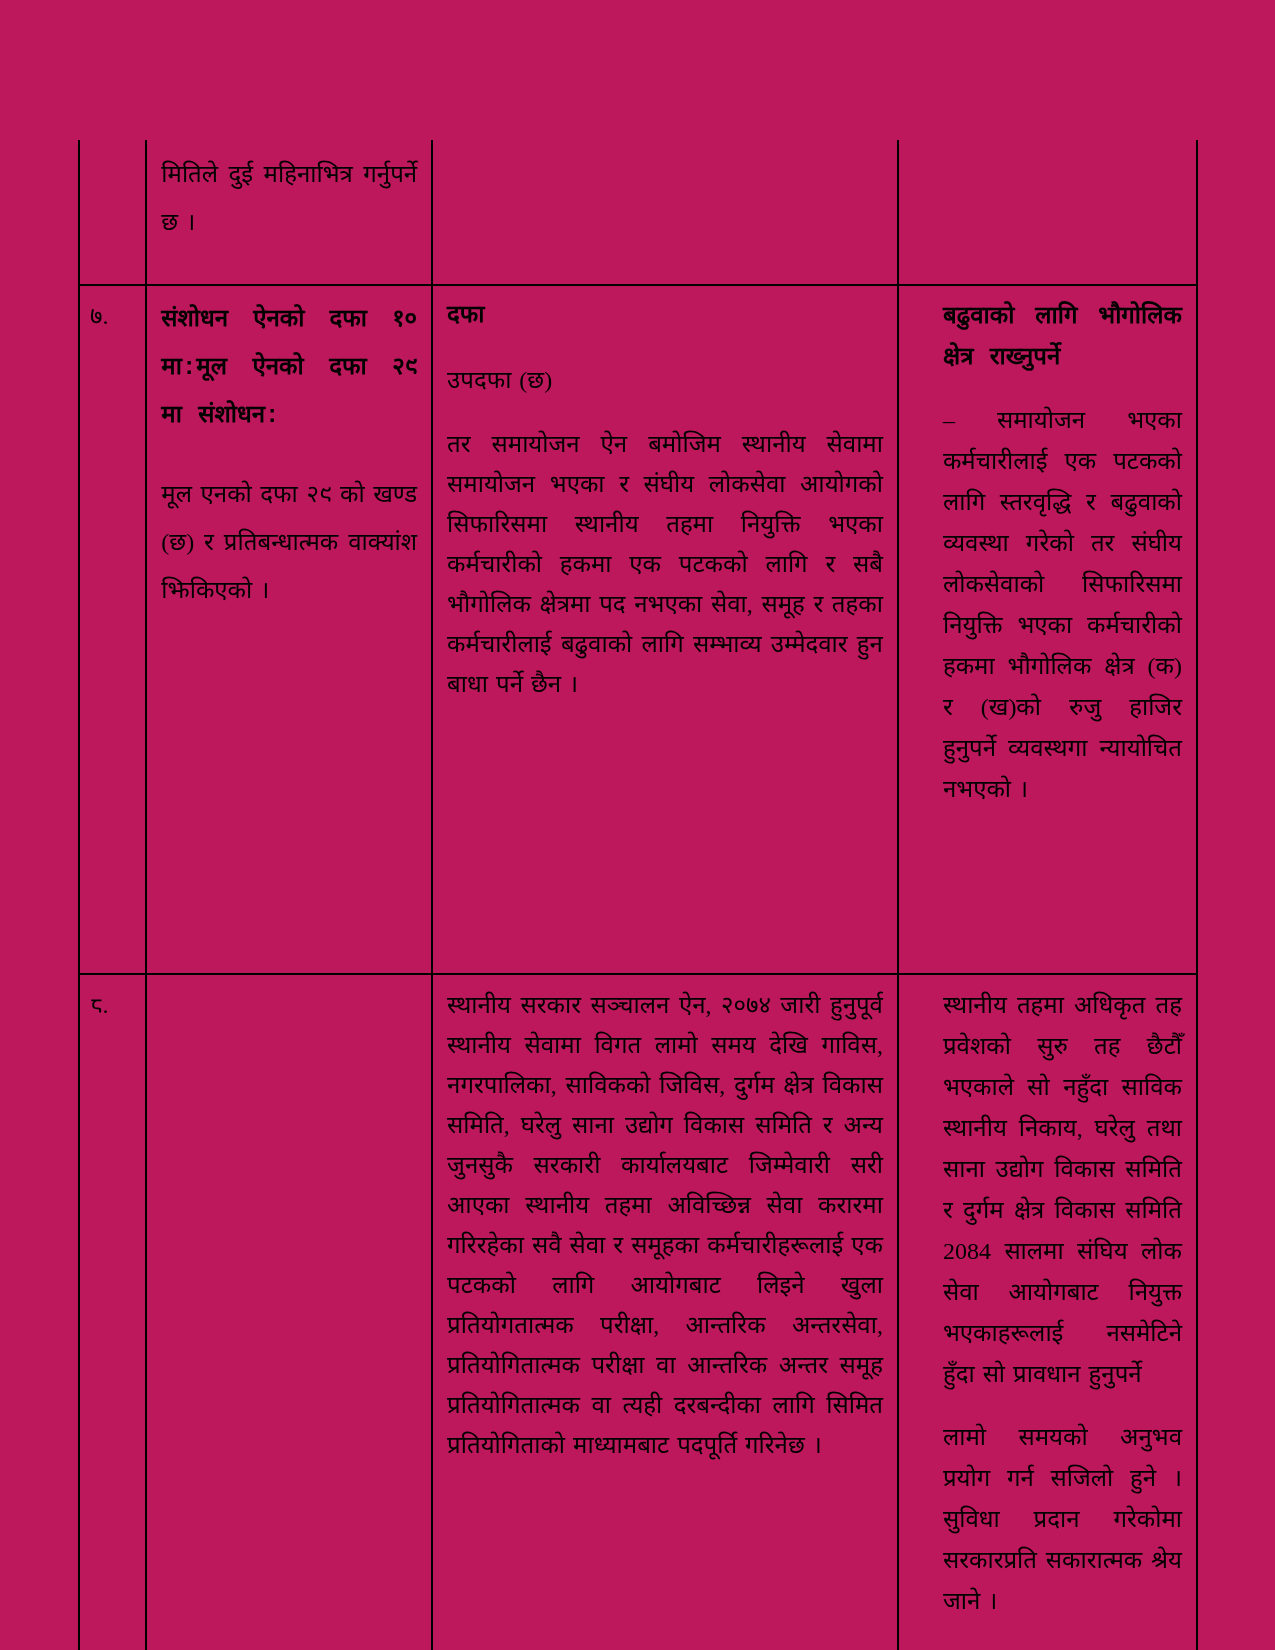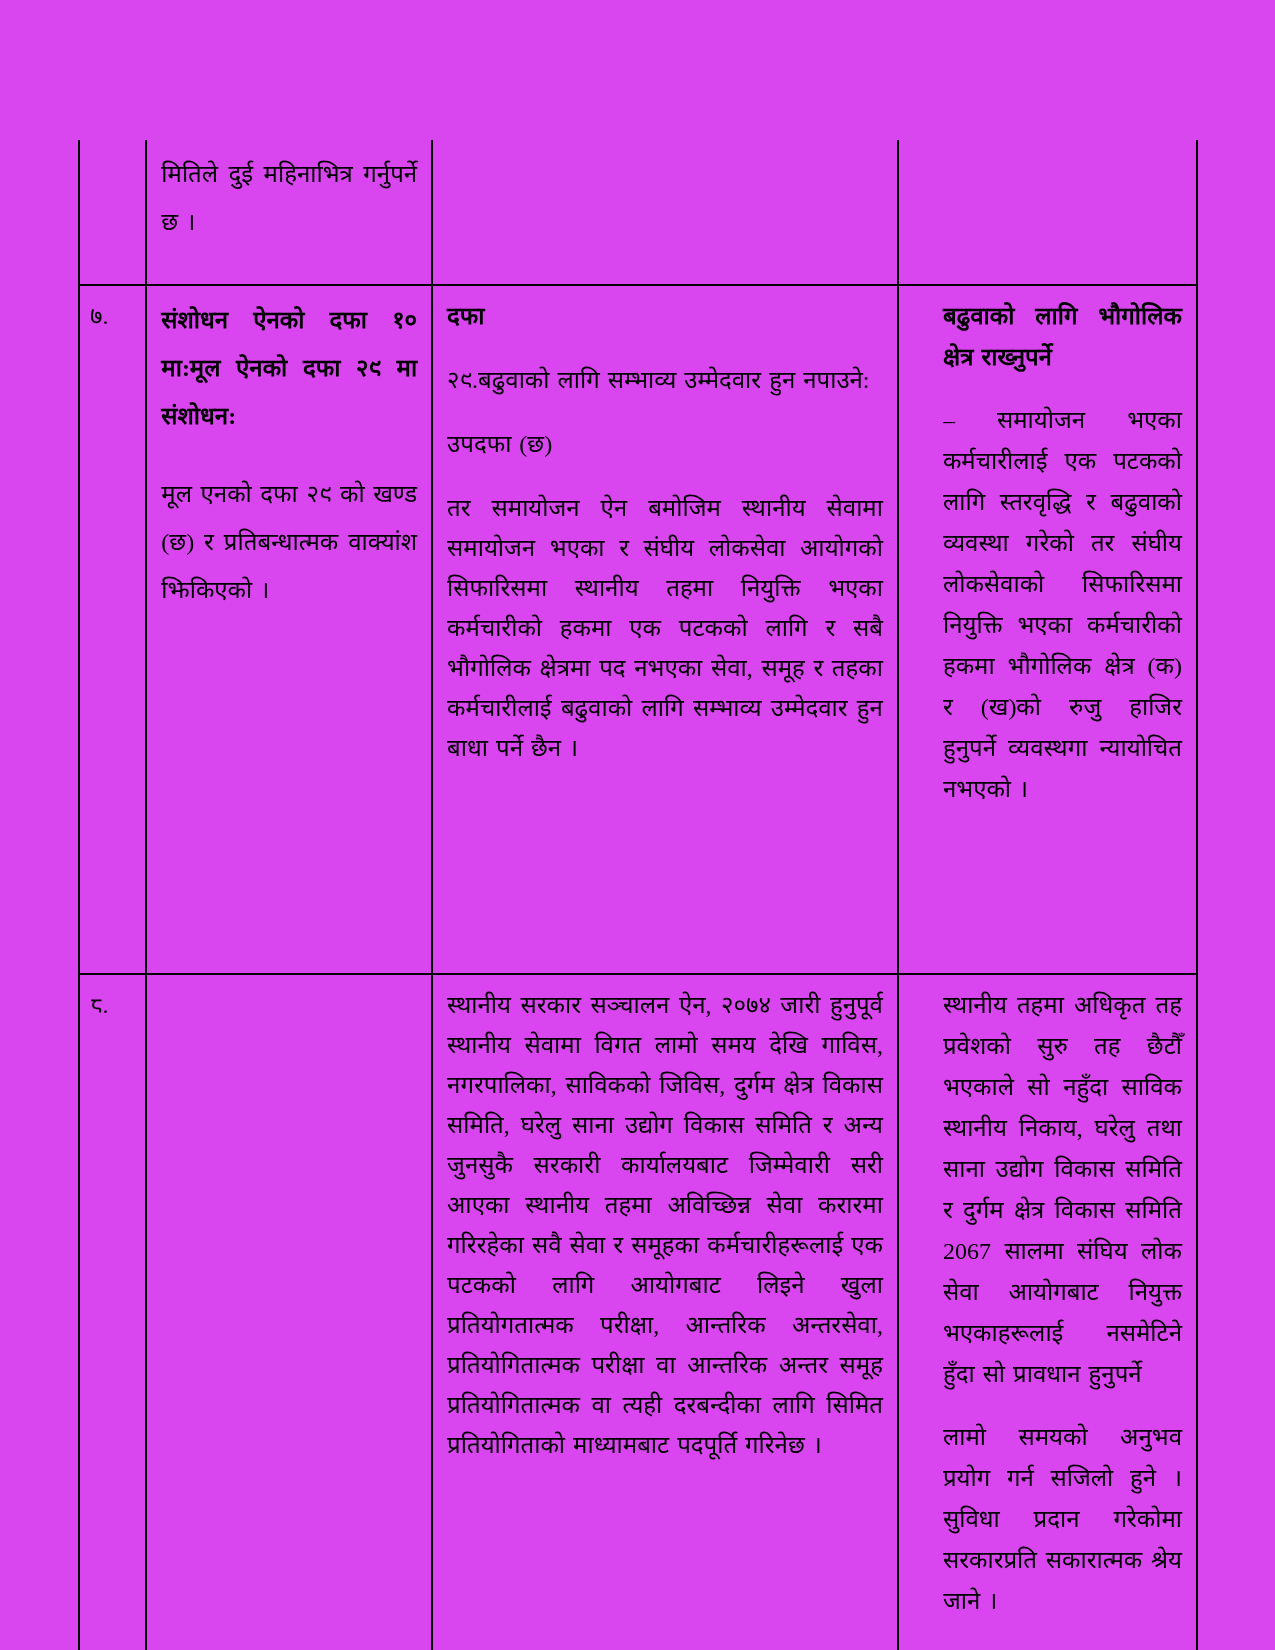--- a/index.html
+++ b/index.html
@@ -4,21 +4,21 @@
 <style>
   html, body {
     margin: 0;
     padding: 0;
     background: #ffffff;
   }
   .page {
     position: relative;
     width: 1275px;
     height: 1650px;
-    background: #d946ef;
+    background: #be185d;
     font-family: "Liberation Serif", "DejaVu Sans", serif;
     color: #000000;
     overflow: hidden;
   }
   .tbl {
     position: absolute;
     left: 78px;
     top: 140px;
     width: 1120px;
   }
@@ -51,21 +51,21 @@
 
   .para {
     margin: 0 0 24px 0;
     font-size: 24px;
     line-height: 40px;
     text-align: justify;
     word-spacing: 2px;
   }
   .c-amd .para { line-height: 48px; margin-bottom: 30px; }
   .c-rem .para { line-height: 41px; margin-bottom: 22px; }
-  .para.bold { font-weight: 700; }
+  .para.bold { font-weight: 700; font-family: Liberation Mono, monospace; }
   .para.gap-top { }
   .sn-text {
     font-size: 24px;
     line-height: 40px;
     text-align: left;
   }
 </style>
 </head>
 <body>
 
@@ -86,38 +86,37 @@
     <div class="row r-7">
       <div class="cell first c-sn">
         <div class="sn-text">७.</div>
       </div>
       <div class="cell c-amd">
         <p class="para bold">संशोधन ऐनको दफा १० मा:मूल ऐनको दफा २९ मा संशोधन:</p>
         <p class="para">मूल एनको दफा २९ को खण्ड (छ) र प्रतिबन्धात्मक वाक्यांश झिकिएको ।</p>
       </div>
       <div class="cell c-sec">
         <p class="para bold">दफा</p>
-        <p class="para">२९.बढुवाको लागि सम्भाव्य उम्मेदवार हुन नपाउने:</p>
         <p class="para">उपदफा (छ)</p>
         <p class="para gap-top">तर समायोजन ऐन बमोजिम स्थानीय सेवामा समायोजन भएका र संघीय लोकसेवा आयोगको सिफारिसमा स्थानीय तहमा नियुक्ति भएका कर्मचारीको हकमा एक पटकको लागि र सबै भौगोलिक क्षेत्रमा पद नभएका सेवा, समूह र तहका कर्मचारीलाई बढुवाको लागि सम्भाव्य उम्मेदवार हुन बाधा पर्ने छैन ।</p>
       </div>
       <div class="cell c-rem">
         <p class="para bold">बढुवाको लागि भौगोलिक क्षेत्र राख्नुपर्ने</p>
         <p class="para">– समायोजन भएका कर्मचारीलाई एक पटकको लागि स्तरवृद्धि र बढुवाको व्यवस्था गरेको तर संघीय लोकसेवाको सिफारिसमा नियुक्ति भएका कर्मचारीको हकमा भौगोलिक क्षेत्र (क) र (ख)को रुजु हाजिर हुनुपर्ने व्यवस्थगा न्यायोचित नभएको ।</p>
       </div>
     </div>
 
     <div class="row r-8 last">
       <div class="cell first c-sn">
         <div class="sn-text">८.</div>
       </div>
       <div class="cell c-amd"></div>
       <div class="cell c-sec">
         <p class="para">स्थानीय सरकार सञ्चालन ऐन, २०७४ जारी हुनुपूर्व स्थानीय सेवामा विगत लामो समय देखि गाविस, नगरपालिका, साविकको जिविस, दुर्गम क्षेत्र विकास समिति, घरेलु साना उद्योग विकास समिति र अन्य जुनसुकै सरकारी कार्यालयबाट जिम्मेवारी सरी आएका स्थानीय तहमा अविच्छिन्न सेवा करारमा गरिरहेका सवै सेवा र समूहका कर्मचारीहरूलाई एक पटकको लागि आयोगबाट लिइने खुला प्रतियोगतात्मक परीक्षा, आन्तरिक अन्तरसेवा, प्रतियोगितात्मक परीक्षा वा आन्तरिक अन्तर समूह प्रतियोगितात्मक वा त्यही दरबन्दीका लागि सिमित प्रतियोगिताको माध्यामबाट पदपूर्ति गरिनेछ ।</p>
       </div>
       <div class="cell c-rem">
-        <p class="para">स्थानीय तहमा अधिकृत तह प्रवेशको सुरु तह छैटौँ भएकाले सो नहुँदा साविक स्थानीय निकाय, घरेलु तथा साना उद्योग विकास समिति र दुर्गम क्षेत्र विकास समिति 2067 सालमा संघिय लोक सेवा आयोगबाट नियुक्त भएकाहरूलाई नसमेटिने हुँदा सो प्रावधान हुनुपर्ने</p>
+        <p class="para">स्थानीय तहमा अधिकृत तह प्रवेशको सुरु तह छैटौँ भएकाले सो नहुँदा साविक स्थानीय निकाय, घरेलु तथा साना उद्योग विकास समिति र दुर्गम क्षेत्र विकास समिति 2084 सालमा संघिय लोक सेवा आयोगबाट नियुक्त भएकाहरूलाई नसमेटिने हुँदा सो प्रावधान हुनुपर्ने</p>
         <p class="para">लामो समयको अनुभव प्रयोग गर्न सजिलो हुने । सुविधा प्रदान गरेकोमा सरकारप्रति सकारात्मक श्रेय जाने ।</p>
       </div>
     </div>
 
   </div>
 </div>
 
 </body></html>

